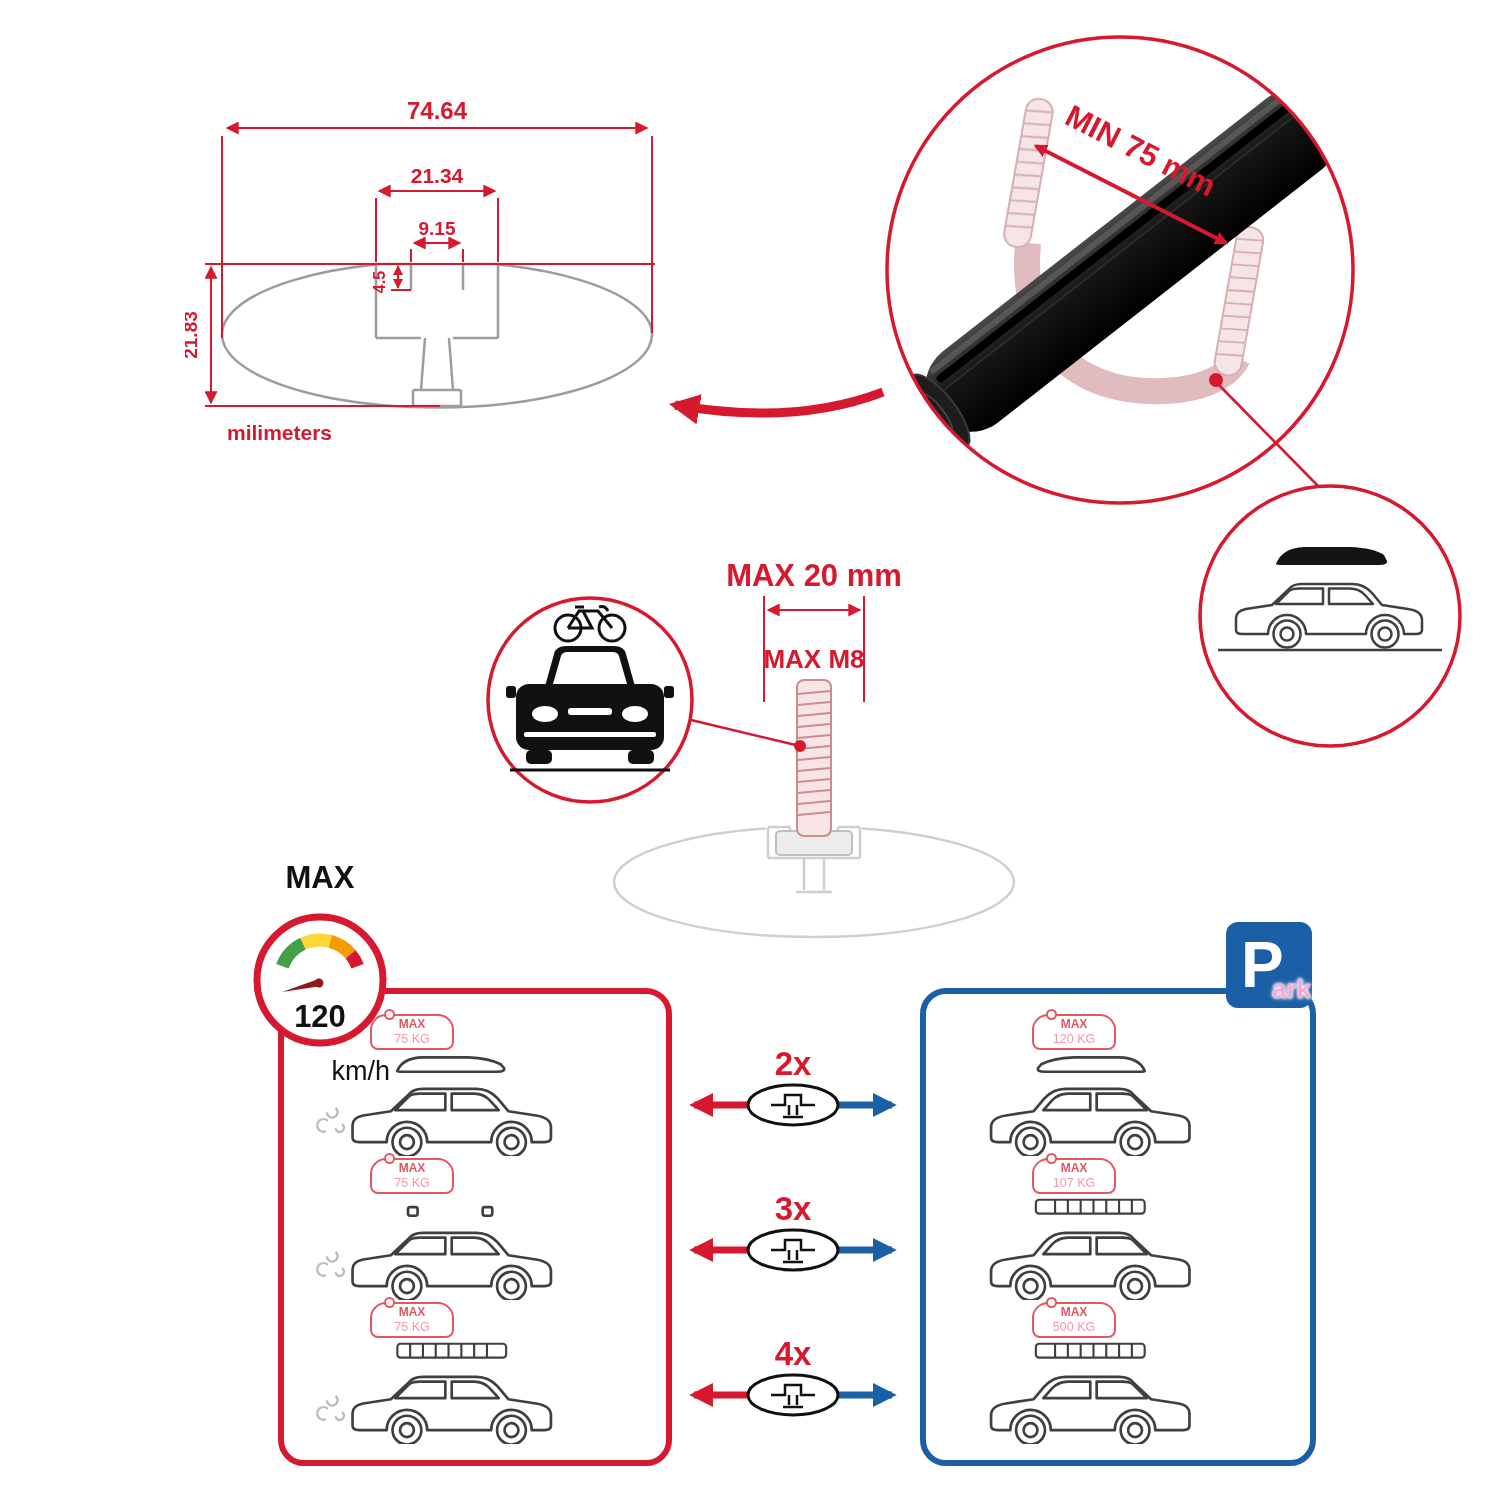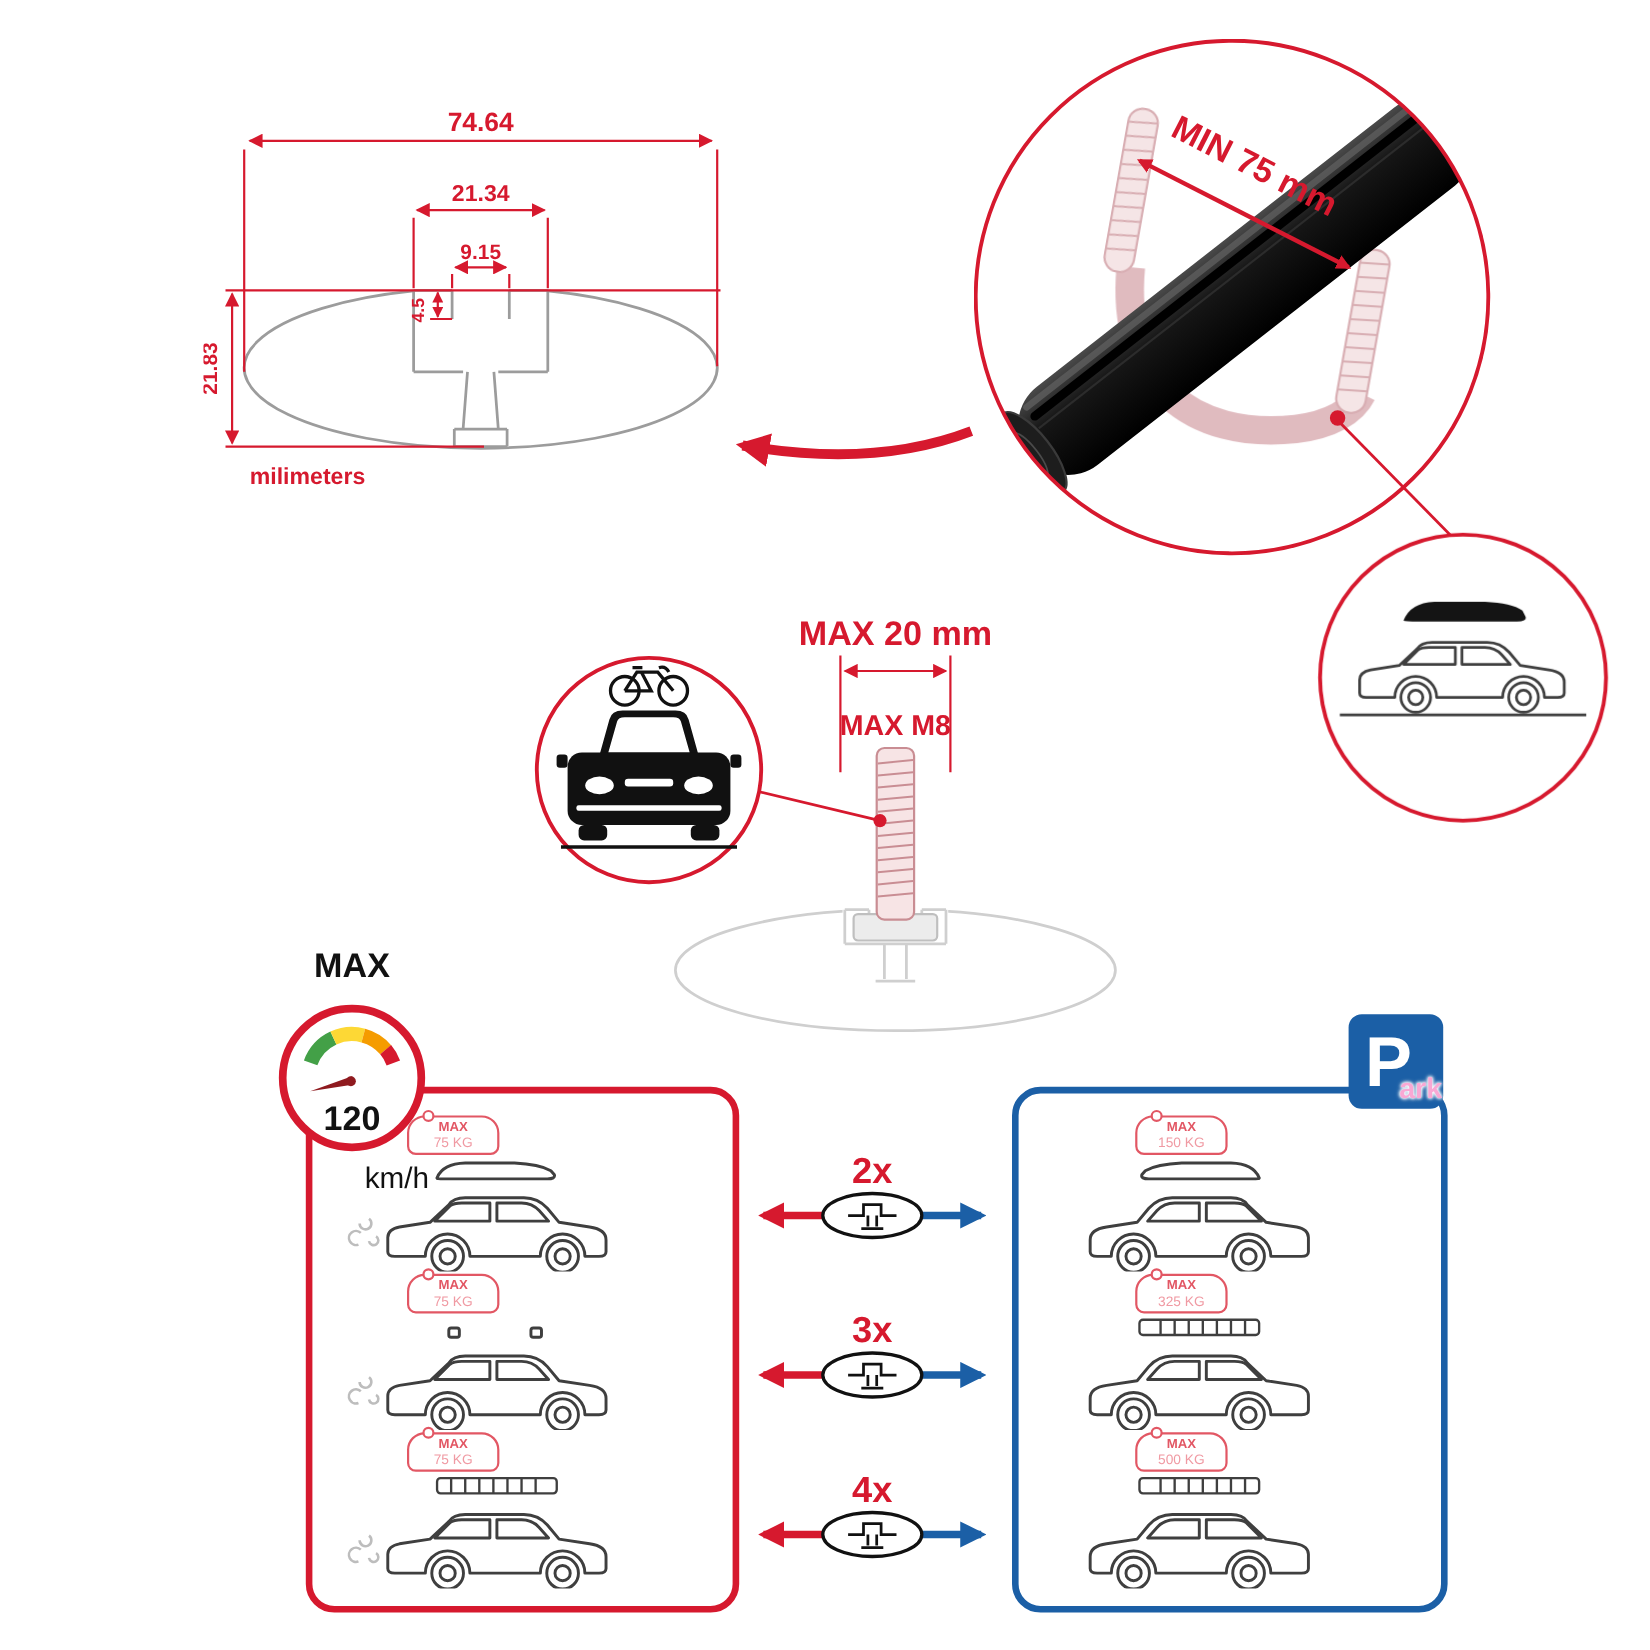--- a/index.html
+++ b/index.html
@@ -295,34 +295,34 @@
       <use href="#suv" transform="translate(28,26)"></use>
     </svg>
   </div>
 </div>
 
 <div class="panel panel-right">
   <div class="car-row" style="left:48px;top:20px">
     <div class="load-tag">
       <span class="tag-dot"></span>
       <div class="tag-max">MAX</div>
-      <div class="tag-weight">150 KG</div>
+      <div class="tag-weight">120 KG</div>
     </div>
     <svg class="car-svg" viewBox="0 0 240 105">
       <g transform="translate(240,0) scale(-1,1)">
         <use href="#roofbox" transform="translate(28,10)"></use>
         <use href="#suv" transform="translate(28,26)"></use>
       </g>
     </svg>
   </div>
   <div class="car-row" style="left:48px;top:164px">
     <div class="load-tag">
       <span class="tag-dot"></span>
       <div class="tag-max">MAX</div>
-      <div class="tag-weight">325 KG</div>
+      <div class="tag-weight">107 KG</div>
     </div>
     <svg class="car-svg" viewBox="0 0 240 105">
       <g transform="translate(240,0) scale(-1,1)">
         <use href="#basket" transform="translate(28,8)"></use>
         <use href="#suv" transform="translate(28,26)"></use>
       </g>
     </svg>
   </div>
   <div class="car-row" style="left:48px;top:308px">
     <div class="load-tag">

